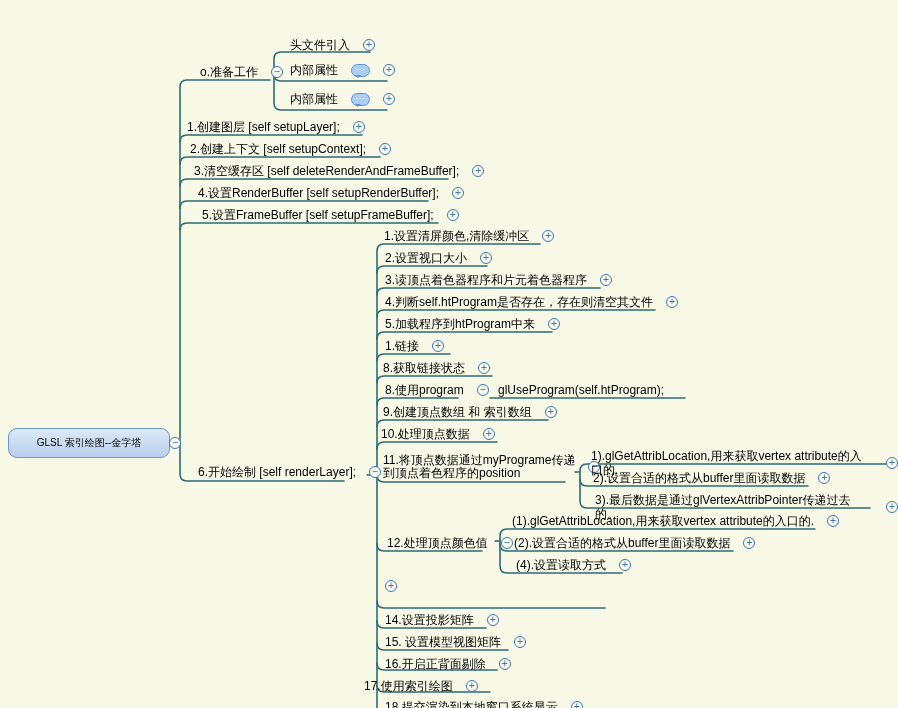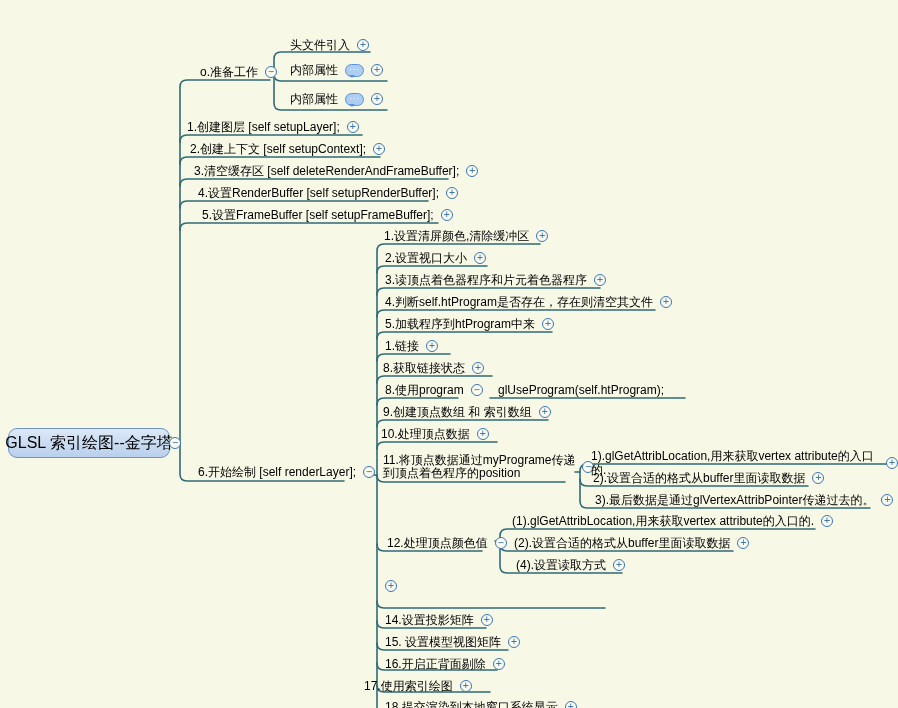--- a/index.html
+++ b/index.html
@@ -5,21 +5,21 @@
   html,body { margin:0; padding:0; }
   .canvas {
     position:relative; width:898px; height:708px;
     background:#f8f8e7; overflow:hidden;
     font-family:"Liberation Sans","DejaVu Sans",sans-serif;
     color:#000;
   }
   svg.links { position:absolute; left:0; top:0; z-index:0; }
   .node {
     position:absolute; z-index:2;
-    display:flex; align-items:center; column-gap:7px;
+    display:flex; align-items:center; column-gap:13px;
     font-size:12px; line-height:14px; white-space:nowrap;
   }
   .node .lbl { white-space:pre-line; }
   .node.two .lbl { line-height:13px; }
   .btn {
     flex:none; box-sizing:border-box;
     width:12px; height:12px; border:1px solid #3c76b8; border-radius:50%;
     background:#fbfbef; color:#3c76b8;
     font-size:10px; line-height:9px; text-align:center;
     font-family:"DejaVu Sans Mono",monospace;
@@ -34,21 +34,21 @@
   .bubble::after {
     content:""; position:absolute; left:3px; bottom:-5px;
     width:0; height:0; border:3px solid transparent; border-top-color:#5d93d6;
   }
   .root-box {
     position:absolute; left:8px; top:428px; z-index:2;
     width:162px; height:30px; box-sizing:border-box;
     display:flex; align-items:center; justify-content:center;
     background:linear-gradient(#dce9f8,#b9cfeb);
     border:1.5px solid #6e96c8; border-radius:9px;
-    font-size:16px; white-space:nowrap;
+    font-size:10px; white-space:nowrap;
   }
 </style>
 </head>
 <body>
 
 <div class="canvas">
 
   <svg class="links" width="898" height="708">
     <g fill="none" stroke="#2e6b74" stroke-width="1.6" stroke-linecap="round">
 

